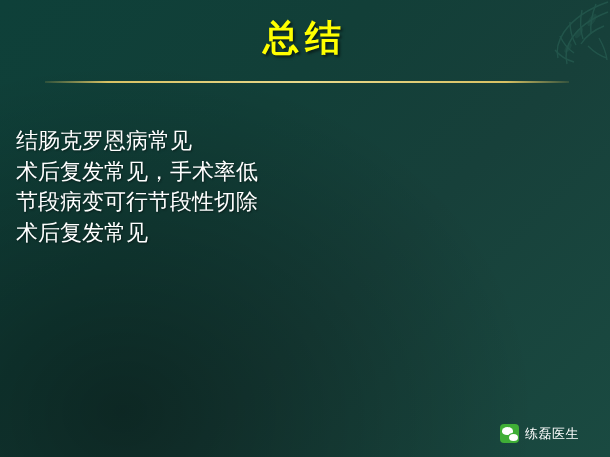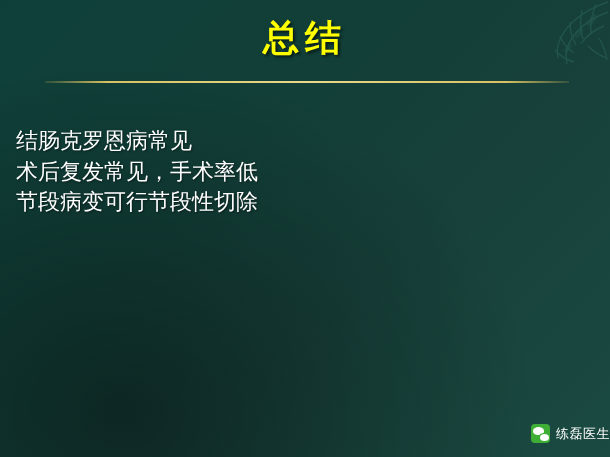--- a/index.html
+++ b/index.html
@@ -75,21 +75,21 @@
   .body-list li {
     color: #ffffff;
     font-size: 22px;
     line-height: 30.6px;
     white-space: nowrap;
     font-family: "DejaVu Sans", "Liberation Sans", sans-serif;
     text-shadow: 1px 1px 2px rgba(0,0,0,0.45);
   }
   .footer-badge {
     position: absolute;
-    right: 0;
+    right: 31px;
     bottom: 14px;
     display: flex;
     align-items: center;
     gap: 6px;
   }
   .wechat-icon {
     width: 19px;
     height: 19px;
     border-radius: 4px;
     background: #3fae36;
@@ -151,20 +151,21 @@
 
   <div class="title-wrap">
     <span class="slide-title">总结</span>
   </div>
   <div class="title-rule"></div>
 
   <ul class="body-list">
     <li>结肠克罗恩病常见</li>
     <li>术后复发常见，手术率低</li>
     <li>节段病变可行节段性切除</li>
+    <li>术后复发常见</li>
   </ul>
 
   <div class="footer-badge">
     <span class="wechat-icon"></span>
     <span class="footer-text">练磊医生</span>
   </div>
 
 </div>
 
 </body></html>

